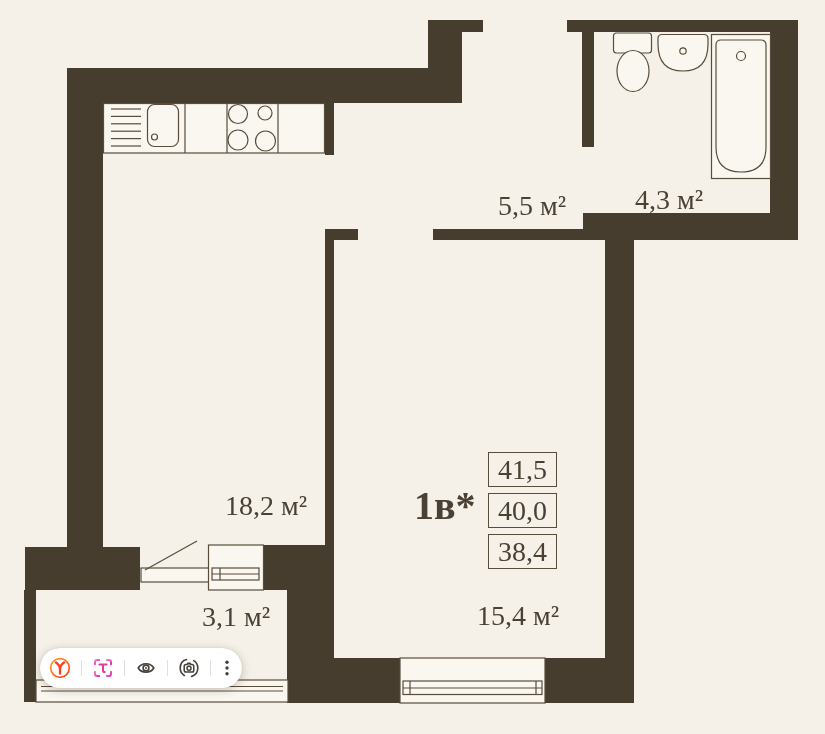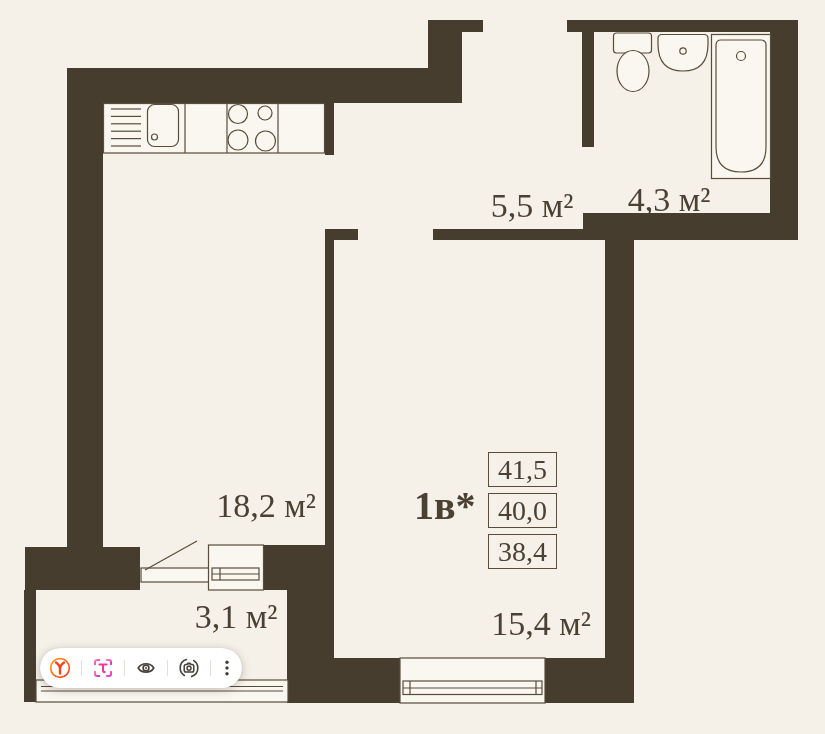--- a/index.html
+++ b/index.html
@@ -9,21 +9,21 @@
   html,body{margin:0;padding:0;}
   body{background:var(--background);font-family:"Liberation Serif","DejaVu Serif",serif;}
   #stage{position:relative;width:825px;height:734px;background:var(--background);overflow:hidden;}
   #plan{position:absolute;left:0;top:0;}
   .w{fill:var(--wall);}
   .fx{fill:var(--fixture);stroke:var(--stroke);stroke-width:1.2;}
   .ln{fill:none;stroke:var(--stroke);stroke-width:1.2;}
   g.fixt line{stroke:var(--stroke);stroke-width:1.2;}
   .arealabel{
     position:absolute;transform:translate(-50%,-50%);
-    font-size:34px;color:var(--text);white-space:nowrap;line-height:1;
+    font-size:28px;color:var(--text);white-space:nowrap;line-height:1;
   }
   #unit-label{
     position:absolute;left:414px;top:486px;width:72px;text-align:left;
     font-size:40px;font-weight:bold;color:var(--text);line-height:1;
   }
   #area-table{position:absolute;left:488px;top:452px;width:69px;}
   #area-table .cell{
     border:1.5px solid var(--stroke);height:33px;margin-top:6px;
     text-align:center;font-size:28px;line-height:33px;color:var(--text);
     background:var(--background);
@@ -126,21 +126,21 @@
       <line x1="403" y1="688" x2="542" y2="688"></line>
       <line x1="410" y1="681" x2="410" y2="694.5"></line>
       <line x1="536" y1="681" x2="536" y2="694.5"></line>
     </g>
   </svg>
 
   <div class="arealabel" style="left:266px;top:506px;">18,2 м²</div>
   <div class="arealabel" style="left:532px;top:206px;">5,5 м²</div>
   <div class="arealabel" style="left:669px;top:200px;">4,3 м²</div>
   <div class="arealabel" style="left:236px;top:617px;">3,1 м²</div>
-  <div class="arealabel" style="left:541px;top:616px;margin-top:8px;">15,4 м²</div>
+  <div class="arealabel" style="left:518px;top:616px;">15,4 м²</div>
 
   <div id="unit-label">1в*</div>
   <div id="area-table">
     <div class="cell">41,5</div>
     <div class="cell">40,0</div>
     <div class="cell">38,4</div>
   </div>
 
   <div id="overlay-toolbar">
 

